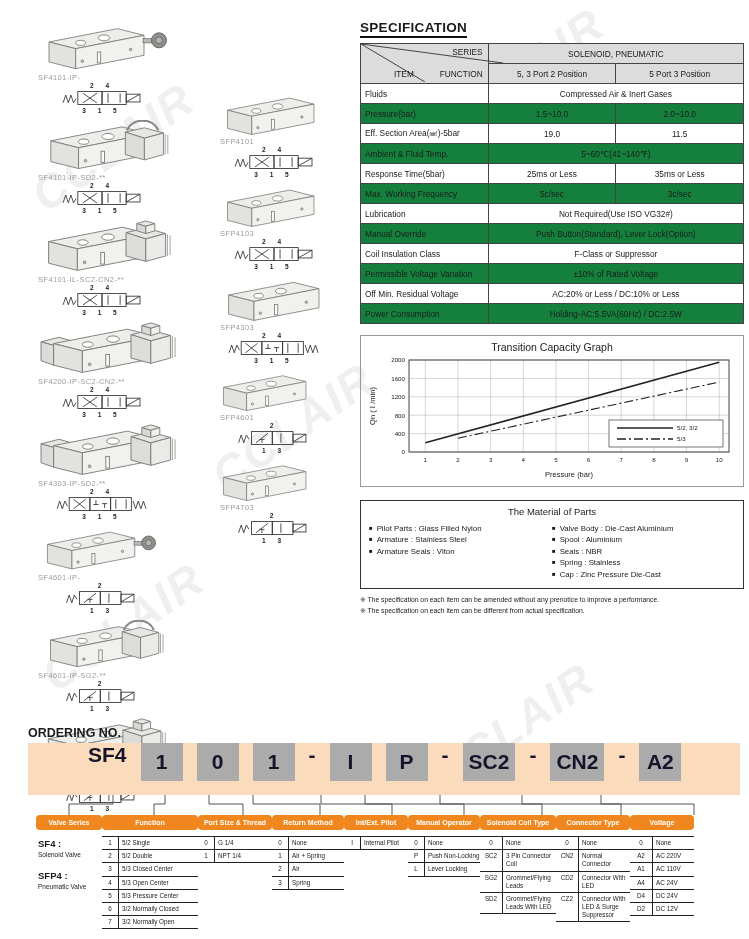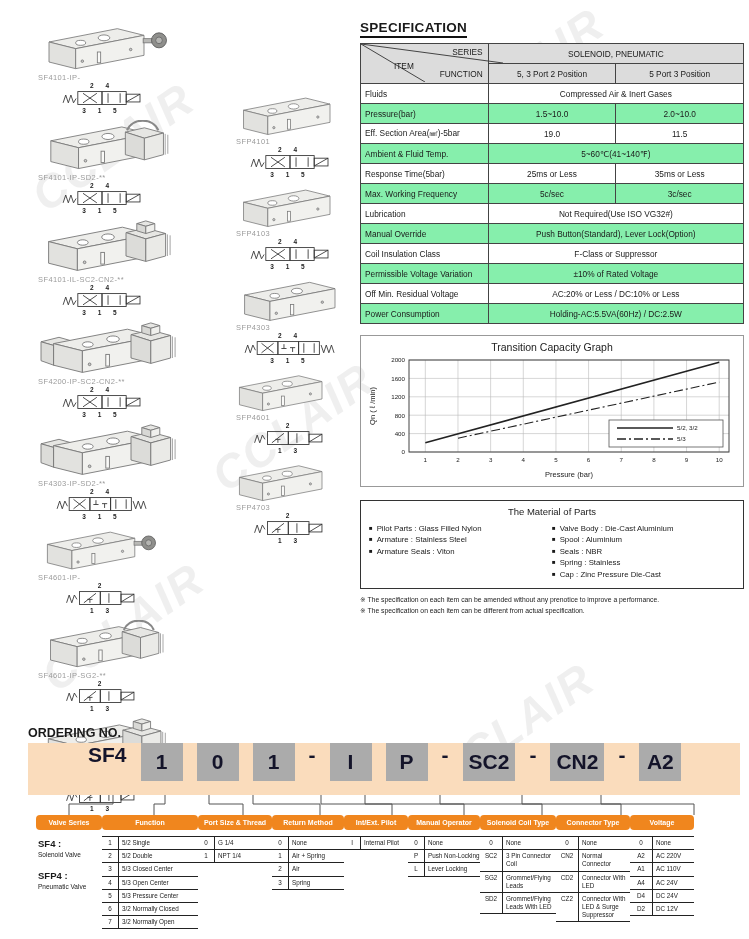--- a/index.html
+++ b/index.html
@@ -6,44 +6,44 @@
   body{
     width:749px;height:939px;position:relative;background:#fff;
     font-family:"Liberation Sans","DejaVu Sans",sans-serif;color:#1a1a1a;
     overflow:hidden;
   }
   
   .wm{position:absolute;font-weight:bold;font-style:italic;font-size:46px;
       color:rgba(175,175,175,0.20);transform:rotate(-35deg);pointer-events:none;letter-spacing:2px;}
   
   .col-left{position:absolute;left:28px;top:22px;width:198px;}
-  .col-mid{position:absolute;left:226px;top:92px;width:132px;}
+  .col-mid{position:absolute;left:210px;top:92px;width:132px;}
   .product{margin-bottom:6px;}
   .p-label{font-size:7.5px;color:#9b9b9b;margin:1px 0 1px 10px;letter-spacing:0.4px;}
   .valve-svg{display:block;}
   .symbol{margin-left:14px;width:120px;}
   .col-mid .symbol{margin-left:4px;}
   .sym-ports{font-size:6.5px;font-weight:bold;color:#222;letter-spacing:5px;text-align:center;line-height:6px;}
   .sym-svg{display:block;margin:0 auto;}
   .voltage-note{font-size:7px;color:#333;margin-top:4px;margin-left:8px;}
   
   .right-panel{position:absolute;left:360px;top:18px;width:384px;}
   .sec-title{font-size:13.5px;font-weight:bold;letter-spacing:0.3px;border-bottom:2.5px solid #111;
              display:inline-block;padding-bottom:1px;margin-bottom:5px;}
   table.spec{border-collapse:collapse;width:384px;table-layout:fixed;}
   table.spec td{border:1px solid #444;font-size:8.3px;padding:3px 4px;height:13px;}
   table.spec td.lbl{text-align:left;width:142px;}
   table.spec td.val{text-align:center;}
   table.spec td.hdr{background:#DCDCDC;text-align:center;font-size:8.3px;}
   td.corner{position:relative;background:#DCDCDC;padding:0;}
   .corner span{position:absolute;font-size:8.3px;}
   .corner .c-series{top:3px;right:5px;}
-  .corner .c-item{bottom:12px;left:5px;padding-left:28px;}
+  .corner .c-item{bottom:4px;left:5px;padding-left:28px;}
   .corner .c-func{bottom:4px;right:5px;}
-  tr.tint td{background:#86efac;}
+  tr.tint td{background:#15803d;}
   tr.plain td{background:#fff;}
   
   .graph-box{border:1px solid #999;margin-top:11px;padding:5px 4px 2px;}
   .graph-title{text-align:center;font-size:10.5px;color:#222;margin-bottom:1px;}
   .chart-svg .tick{font-size:6.2px;fill:#222;}
   .chart-svg .axis-label{font-size:7.5px;fill:#222;}
   
   .mat-box{border:1px solid #333;margin-top:13px;padding:5px 8px 7px;}
   .mat-title{text-align:center;font-size:9.5px;color:#222;margin-bottom:4px;}
   .mat-cols{display:flex;}

